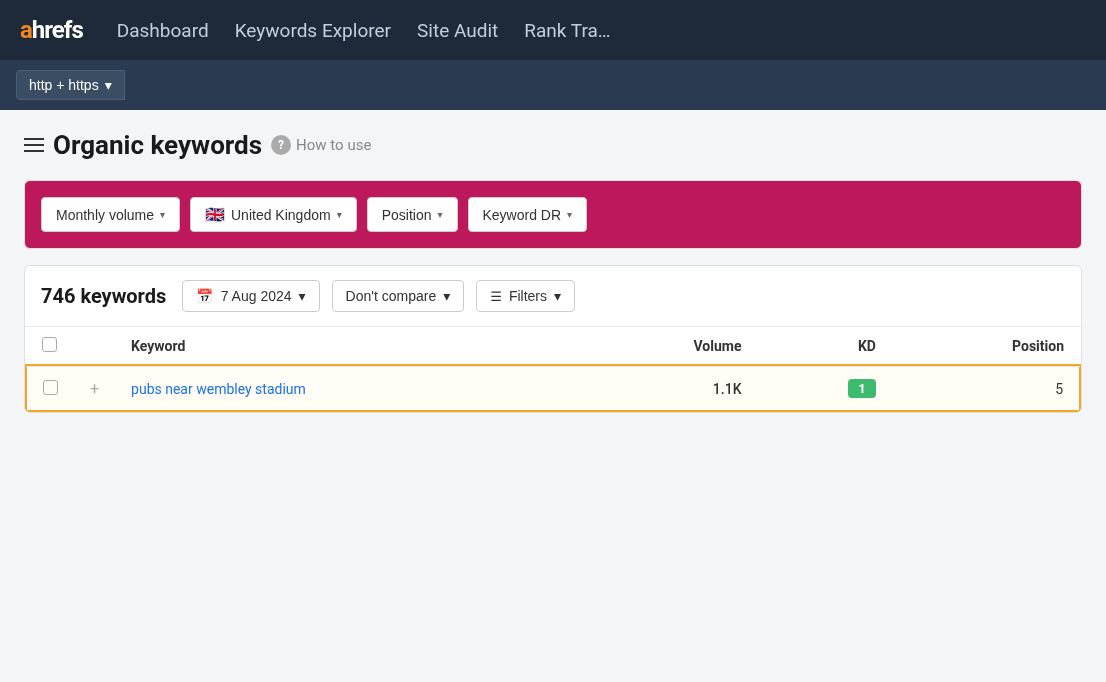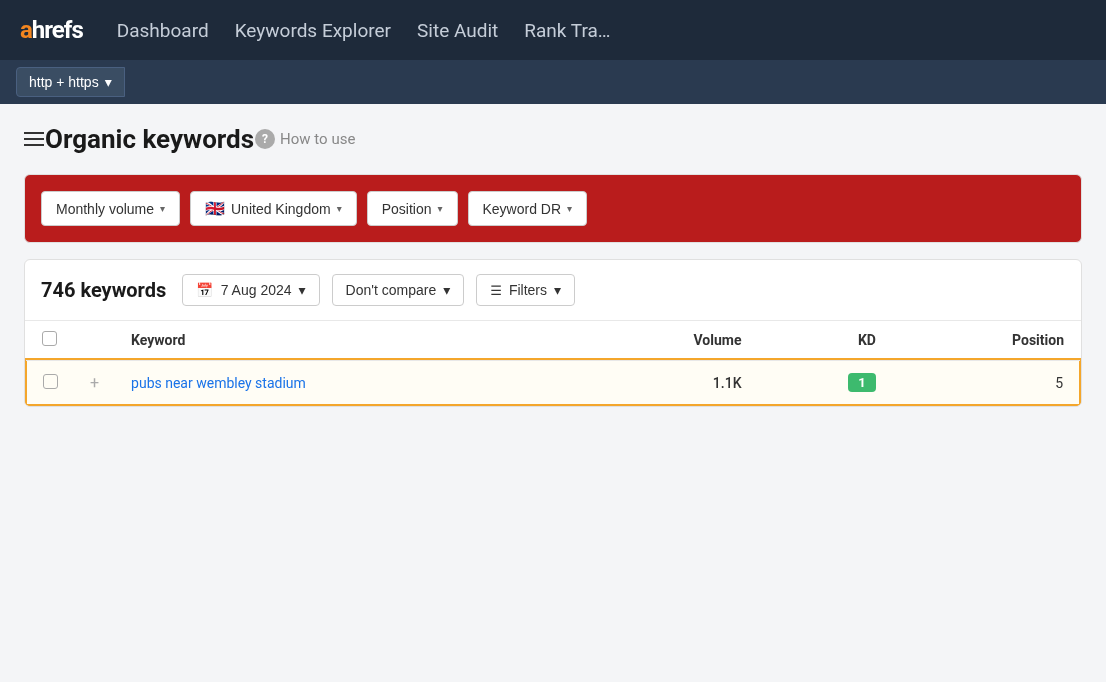--- a/index.html
+++ b/index.html
@@ -42,21 +42,21 @@
       font-weight: 600;
     }
 
     
     .url-bar {
       background: #2a3a50;
       display: flex;
       align-items: center;
       padding: 12px 16px;
       gap: 0;
-      height: 44px;
+      height: 50px;
     }
     .protocol-selector {
       background: #3a4d63;
       border: 1px solid #4a6080;
       border-radius: 4px 0 0 4px;
       color: white;
       padding: 6px 12px;
       font-size: 14px;
       display: flex;
       align-items: center;
@@ -80,21 +80,21 @@
     
     .main-content {
       padding: 20px 24px;
       background: #f4f5f7;
     }
 
     
     .page-header {
       display: flex;
       align-items: center;
-      gap: 1px;
+      gap: 9px;
       margin-bottom: 20px;
     }
     .hamburger-icon {
       display: flex;
       flex-direction: column;
       gap: 4px;
       cursor: pointer;
     }
     .hamburger-icon span {
       display: block;
@@ -124,21 +124,21 @@
       color: white;
       font-size: 12px;
       font-weight: 700;
       display: flex;
       align-items: center;
       justify-content: center;
     }
 
     
     .filter-row {
-      background: #b91c1c;
+      background: #be185d;
       border: 1px solid #e0e0e0;
       border-radius: 6px;
       padding: 16px;
       display: flex;
       gap: 10px;
       margin-bottom: 16px;
       flex-wrap: wrap;
     }
     .filter-btn {
       border: 1px solid #ccc;

